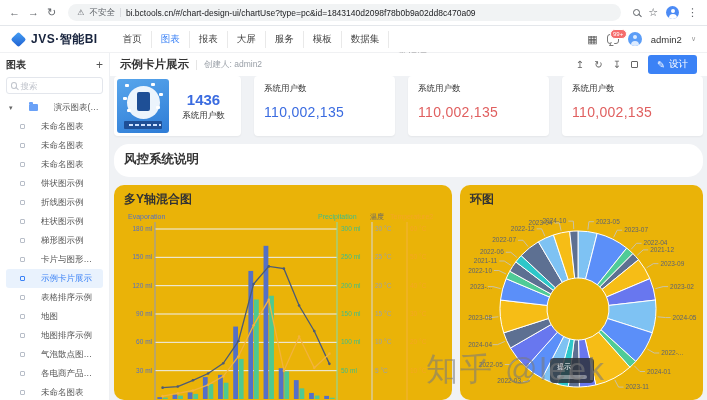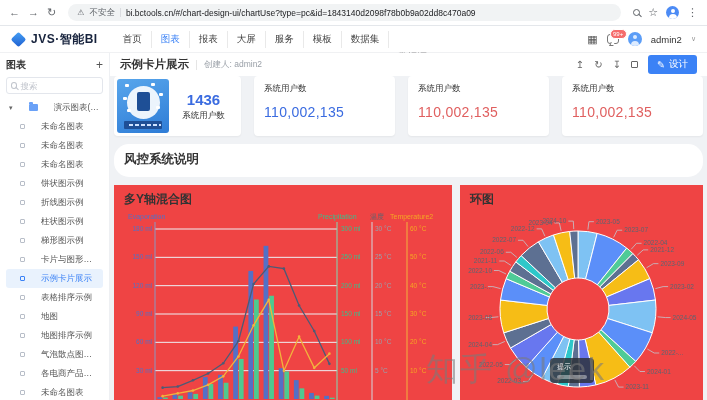--- a/index.html
+++ b/index.html
@@ -97,21 +97,21 @@
   .f-label { font-size:8.5px; color:#333; margin-top:2px; }
   .stat { padding:7px 10px; }
   .s-label { font-size:8.5px; color:#333; }
   .s-value { font-size:14px; font-weight:normal; margin-top:9px; letter-spacing:.3px; }
 
   .desc { background:#fff; border-radius:15px; margin-top:8px; padding:7px 10px 9px; flex-shrink:0; }
   .desc-title { font-size:12.5px; color:#333; font-weight:600; }
   .desc-text { margin-top:5px; font-size:9.5px; color:#78a0f5; line-height:1.55; word-break:break-all; }
 
   .charts { display:flex; gap:8px; margin-top:8px; flex:1; min-height:0; }
-  .panel { background:#ef4444; border-radius:0; position:relative; overflow:hidden; }
+  .panel { background:#eab308; border-radius:10px; position:relative; overflow:hidden; }
   .panel-left { width:338px; flex-shrink:0; }
   .panel-right { flex:1; min-width:0; }
   .panel-title { position:absolute; top:6px; left:10px; font-size:12px; font-weight:600; color:#333; z-index:2; }
   .panel svg { position:absolute; left:0; top:0; }
 
   .watermark { position:absolute; left:426px; top:348px; font-size:32px; letter-spacing:2px;
                color:rgba(122,122,122,.58); z-index:30; pointer-events:none; white-space:nowrap; }
   .tooltip { position:absolute; left:550px; top:358px; background:rgba(44,48,55,.83); border-radius:4px;
              padding:4px 7px; z-index:20; pointer-events:none; }
   .tt-title { font-size:7px; color:#fff; }

